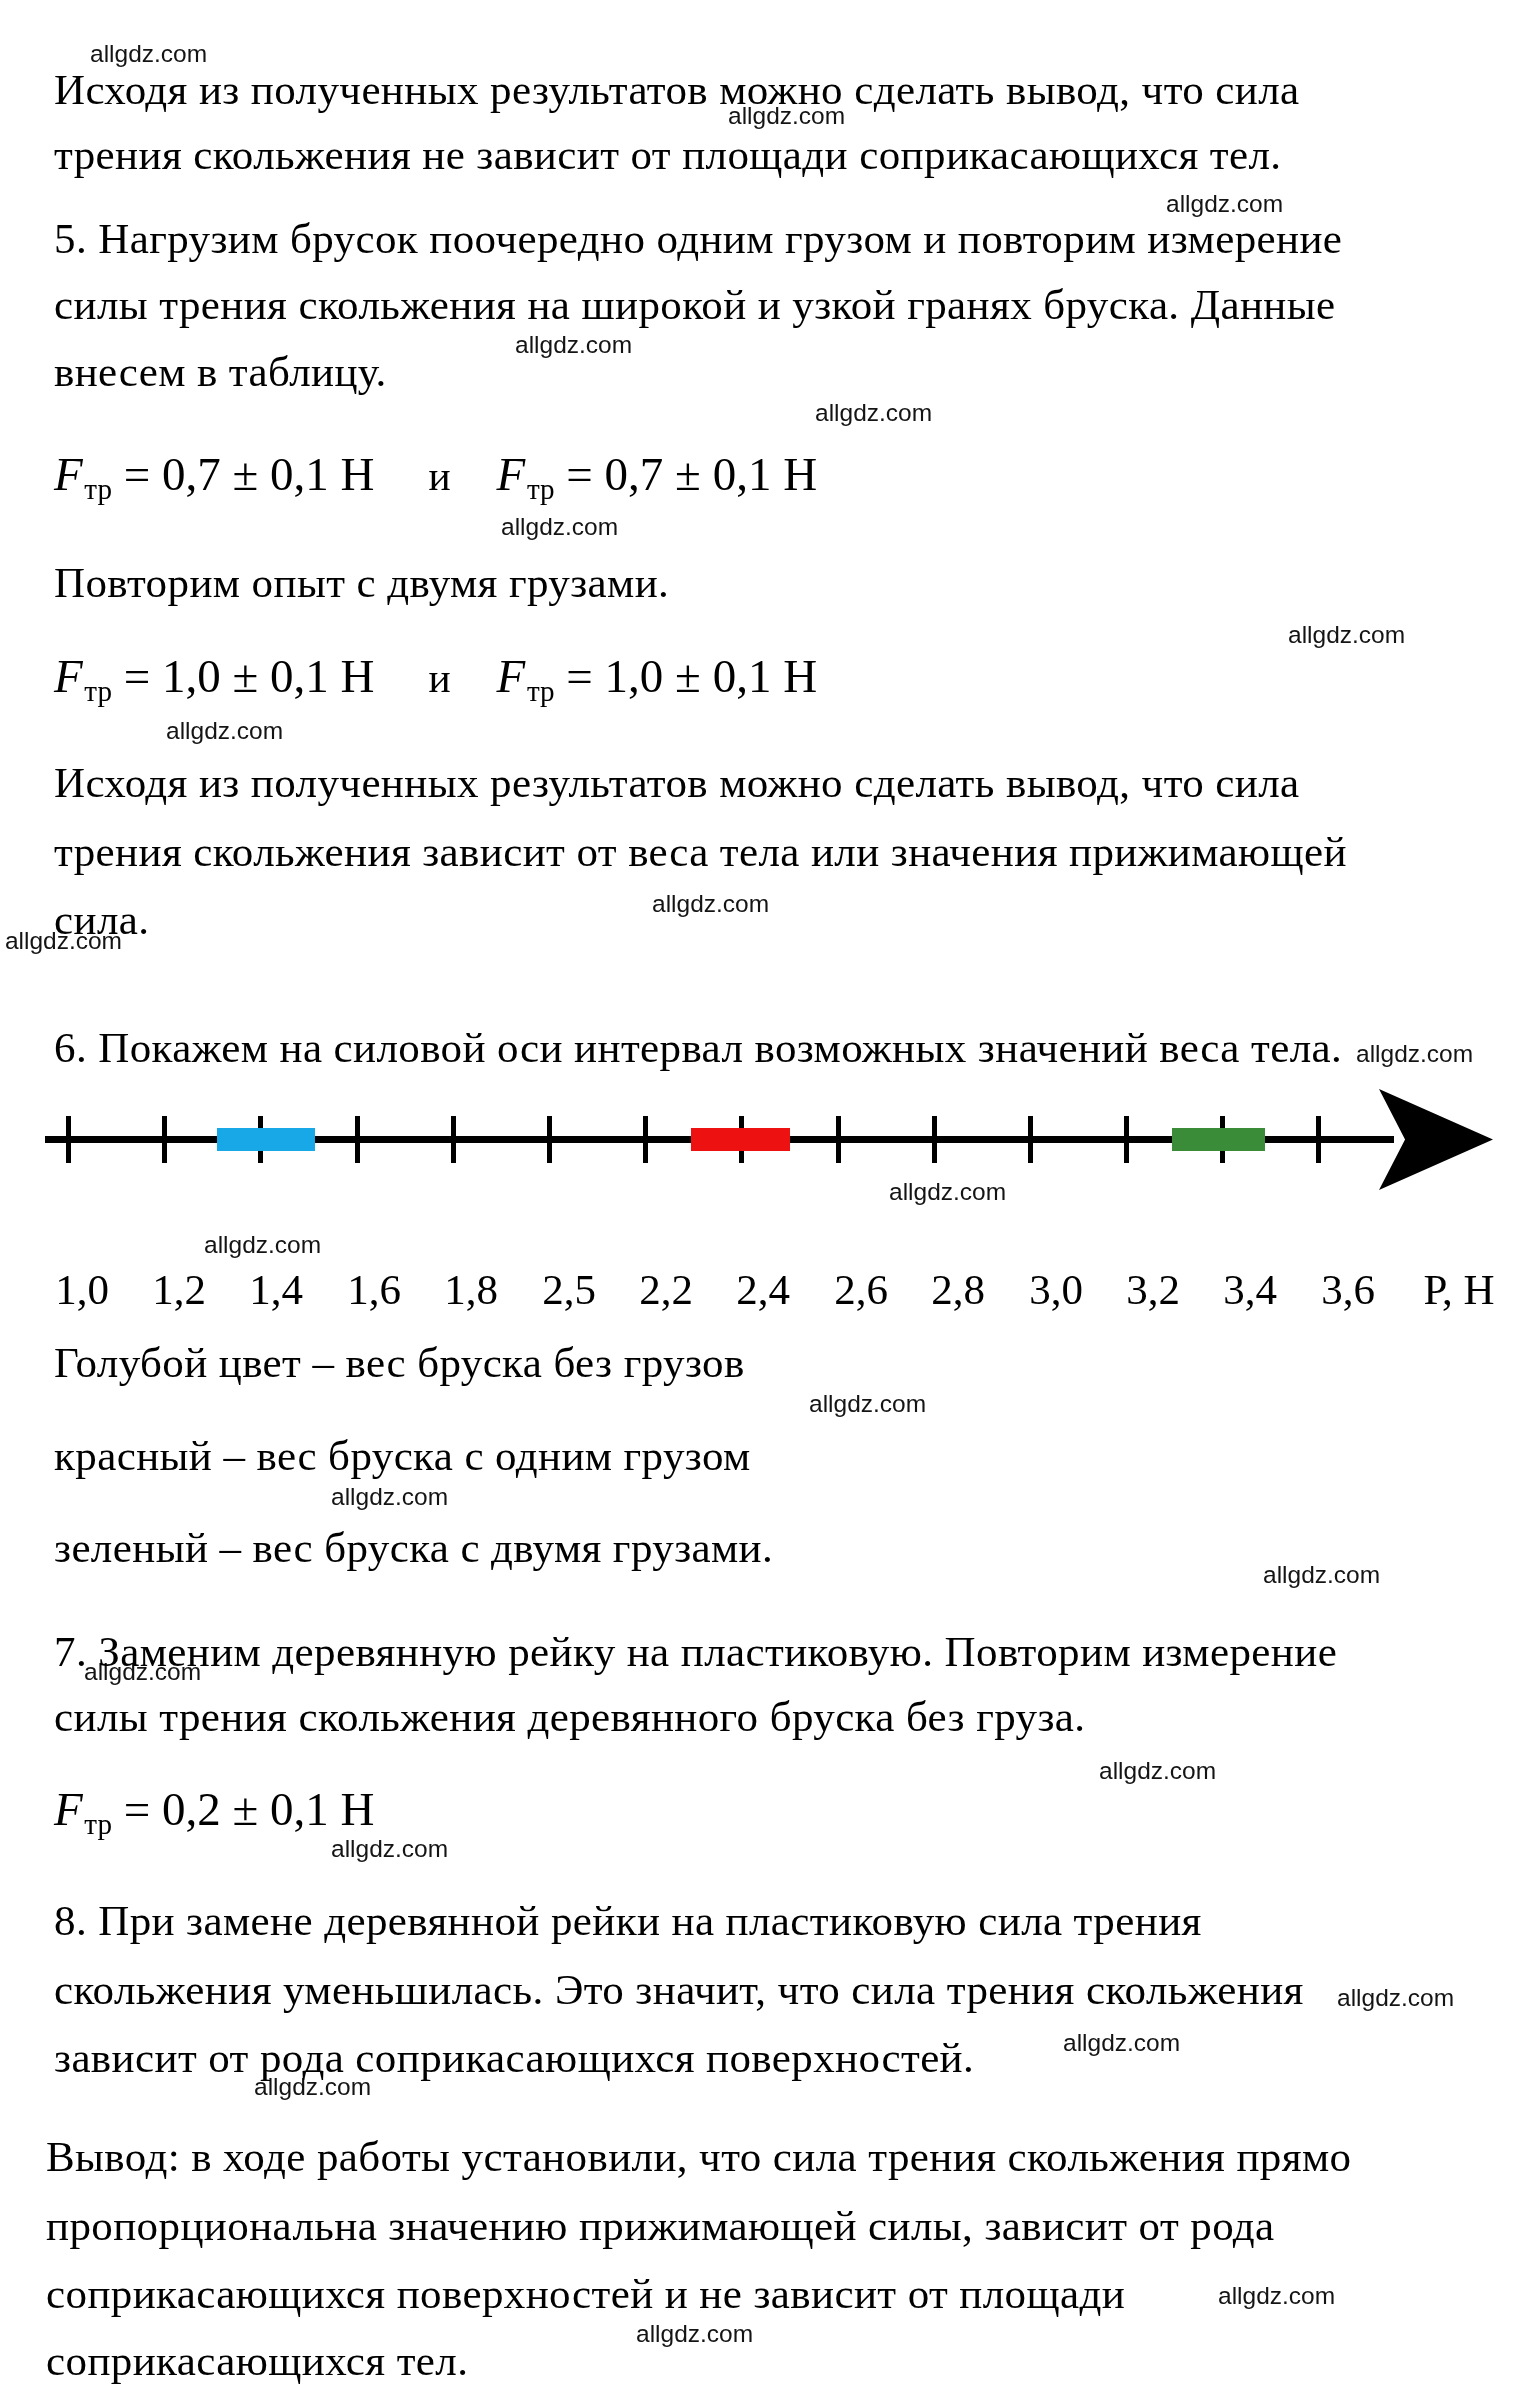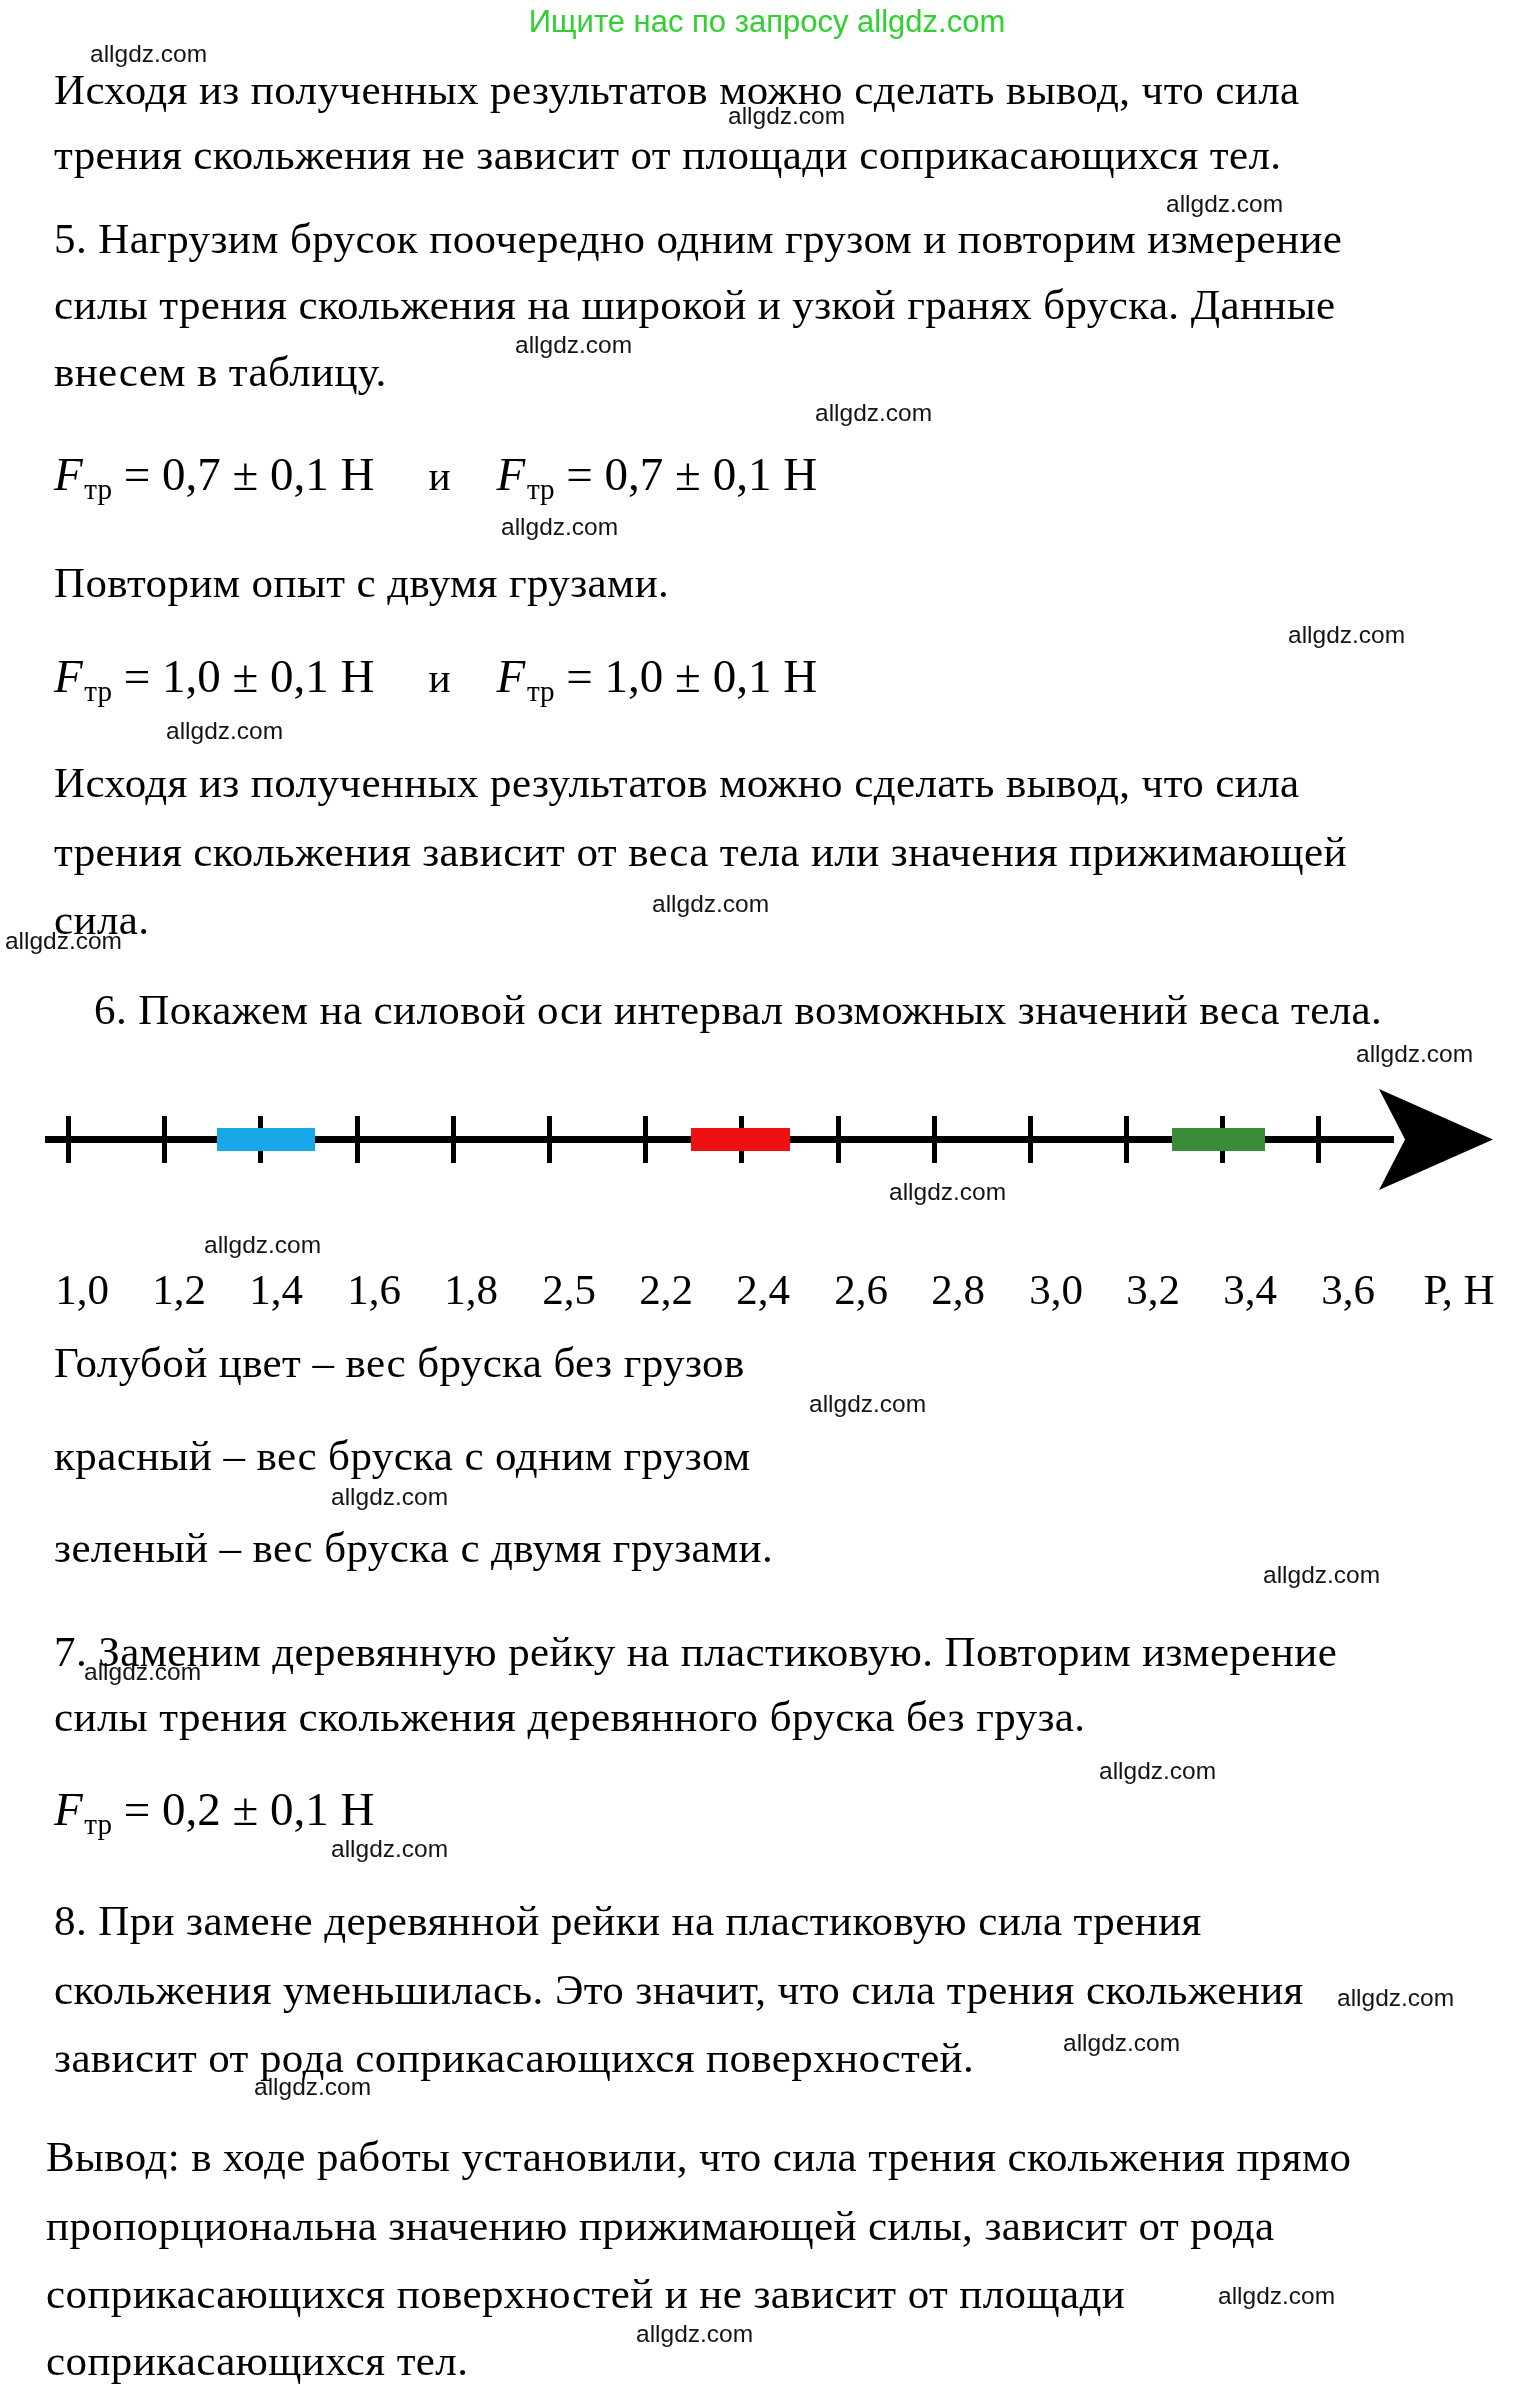--- a/index.html
+++ b/index.html
@@ -43,21 +43,20 @@
   .footer-links{
     position:absolute;left:50%;transform:translateX(-50%);
     font-family:"Liberation Sans", sans-serif;
     font-size:29px;white-space:nowrap;
   }
 </style>
 </head>
 <body>
 
 <div id="page">
-  <div class="header-banner" style="color: rgb(47, 208, 47);">Ищите нас по запросу allgdz.com</div>
 
   <div id="watermark-layer">
       <div class="wm" style="left: 90px; top: 42px;">allgdz.com</div>
       <div class="wm" style="left: 728px; top: 104px;">allgdz.com</div>
       <div class="wm" style="left: 1166px; top: 192px;">allgdz.com</div>
       <div class="wm" style="left: 515px; top: 333px;">allgdz.com</div>
       <div class="wm" style="left: 815px; top: 401px;">allgdz.com</div>
       <div class="wm" style="left: 501px; top: 515px;">allgdz.com</div>
       <div class="wm" style="left: 1288px; top: 623px;">allgdz.com</div>
       <div class="wm" style="left: 166px; top: 719px;">allgdz.com</div>
@@ -81,21 +80,21 @@
   <div id="text-layer">
       <div class="line" style="left: 54px; top: 65px;">Исходя из полученных результатов можно сделать вывод, что сила</div>
       <div class="line" style="left: 54px; top: 130px;">трения скольжения не зависит от площади соприкасающихся тел.</div>
       <div class="line" style="left: 54px; top: 214px;">5. Нагрузим брусок поочередно одним грузом и повторим измерение</div>
       <div class="line" style="left: 54px; top: 280px;">силы трения скольжения на широкой и узкой гранях бруска. Данные</div>
       <div class="line" style="left: 54px; top: 347px;">внесем в таблицу.</div>
       <div class="line" style="left: 54px; top: 558px;">Повторим опыт с двумя грузами.</div>
       <div class="line" style="left: 54px; top: 758px;">Исходя из полученных результатов можно сделать вывод, что сила</div>
       <div class="line" style="left: 54px; top: 827px;">трения скольжения зависит от веса тела или значения прижимающей</div>
       <div class="line" style="left: 54px; top: 895px;">сила.</div>
-      <div class="line" style="left: 54px; top: 985px; margin-left: 40px;">6. Покажем на силовой оси интервал возможных значений веса тела.</div>
+      <div class="line" style="left: 54px; top: 1023px;">6. Покажем на силовой оси интервал возможных значений веса тела.</div>
       <div class="line" style="left: 54px; top: 1338px;">Голубой цвет – вес бруска без грузов</div>
       <div class="line" style="left: 54px; top: 1431px;">красный – вес бруска с одним грузом</div>
       <div class="line" style="left: 54px; top: 1523px;">зеленый – вес бруска с двумя грузами.</div>
       <div class="line" style="left: 54px; top: 1627px;">7. Заменим деревянную рейку на пластиковую. Повторим измерение</div>
       <div class="line" style="left: 54px; top: 1692px;">силы трения скольжения деревянного бруска без груза.</div>
       <div class="line" style="left: 54px; top: 1896px;">8. При замене деревянной рейки на пластиковую сила трения</div>
       <div class="line" style="left: 54px; top: 1965px;">скольжения уменьшилась. Это значит, что сила трения скольжения</div>
       <div class="line" style="left: 54px; top: 2033px;">зависит от рода соприкасающихся поверхностей.</div>
       <div class="line" style="left: 46px; top: 2132px;">Вывод: в ходе работы установили, что сила трения скольжения прямо</div>
       <div class="line" style="left: 46px; top: 2201px;">пропорциональна значению прижимающей силы, зависит от рода</div>

